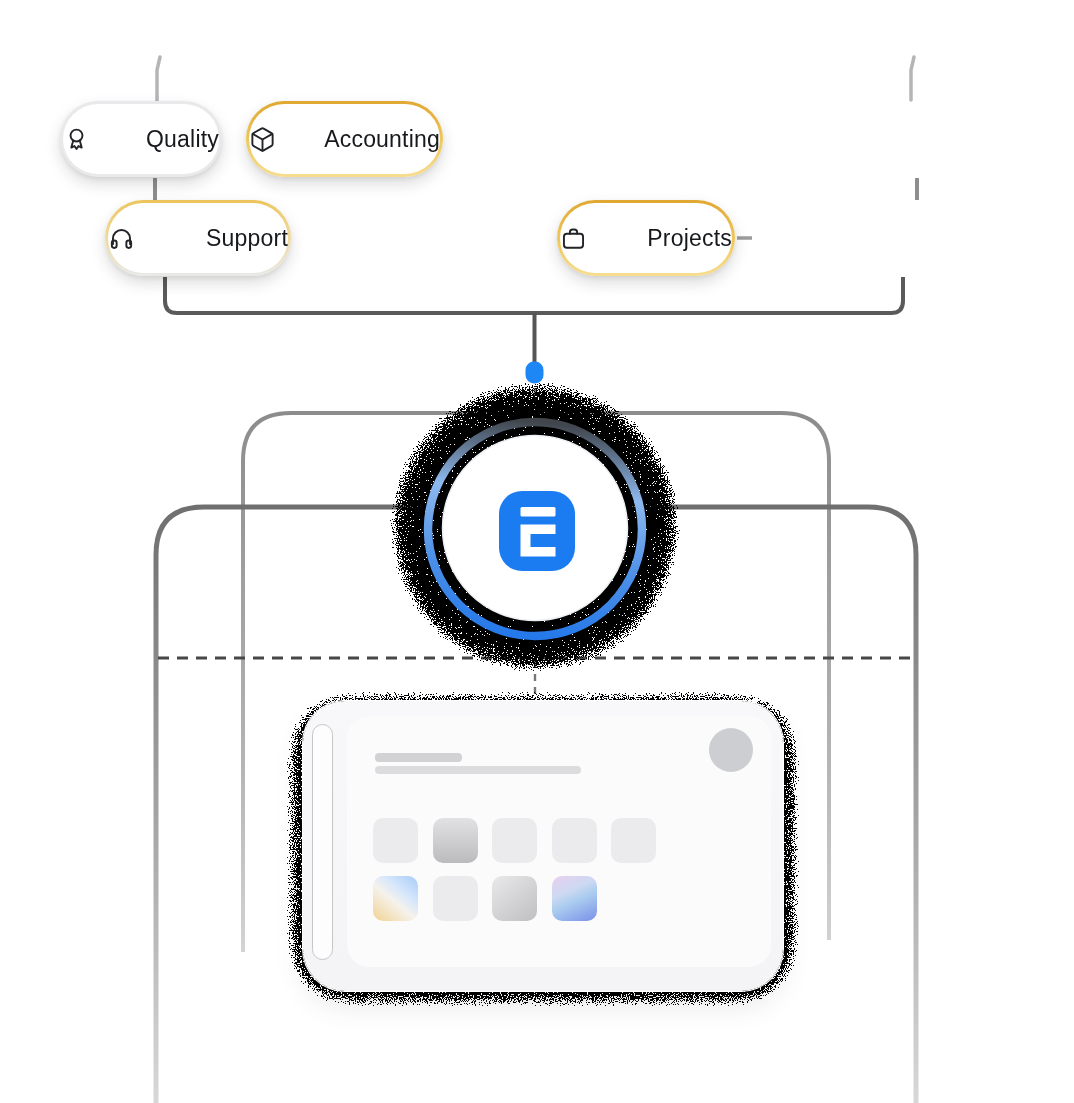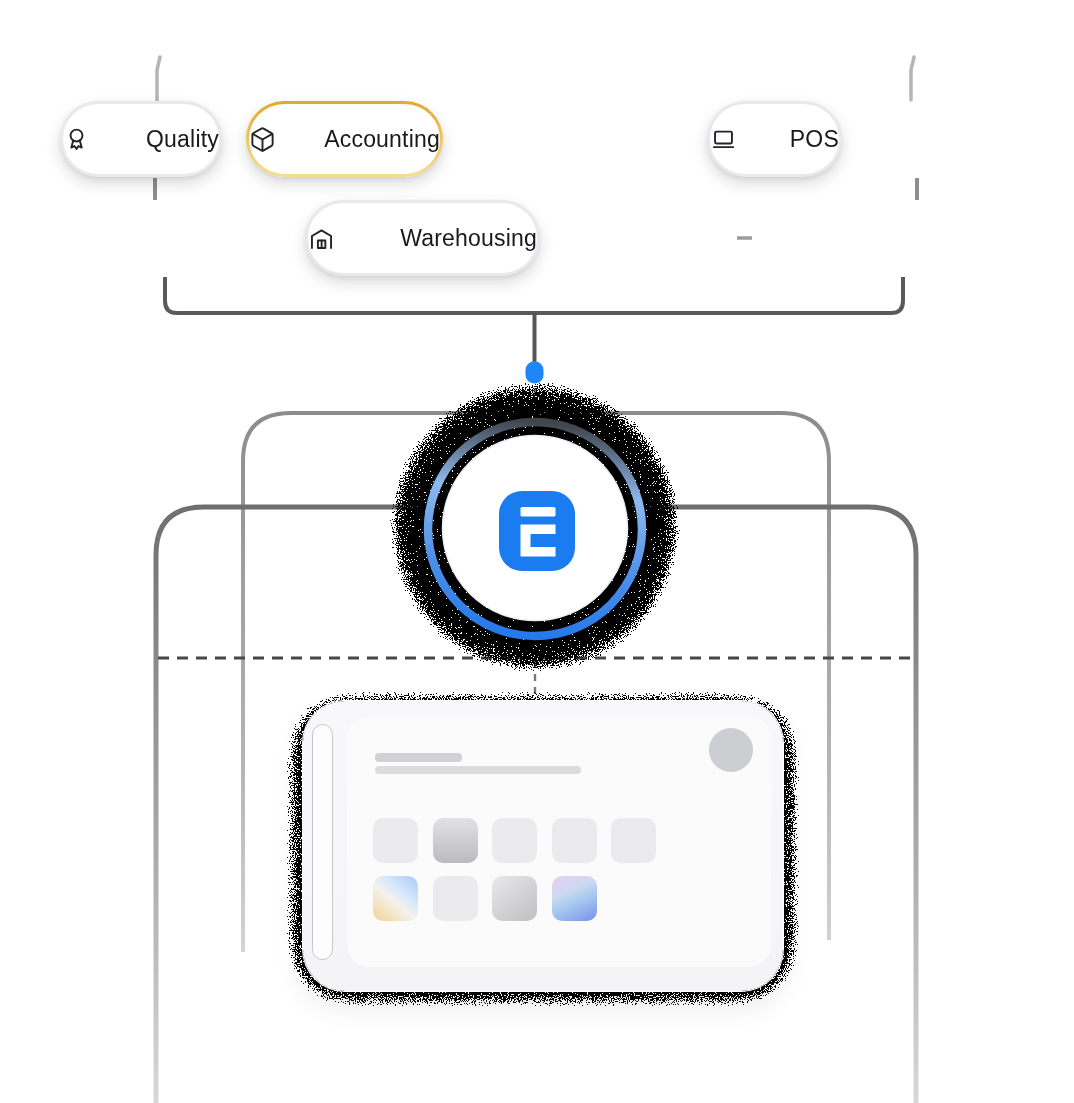--- a/index.html
+++ b/index.html
@@ -119,43 +119,43 @@
       <svg class="icon" width="27" height="27" viewBox="0 0 24 24">
         <path d="M21 16V8a2 2 0 0 0-1-1.73l-7-4a2 2 0 0 0-2 0l-7 4A2 2 0 0 0 3 8v8a2 2 0 0 0 1 1.73l7 4a2 2 0 0 0 2 0l7-4A2 2 0 0 0 21 16z"></path>
         <polyline points="3.27 6.96 12 12.01 20.73 6.96"></polyline>
         <line x1="12" y1="22.08" x2="12" y2="12"></line>
       </svg>
       <span class="pill-label">Accounting</span>
     </span>
   </div>
 
 
-  <div class="pill gray" style="left:707px;top:101px;width:135px">
+
+
+  <div class="pill gold-fade" style="left:105px;top:200px;width:186px">
     <span class="pill-inner">
       <svg class="icon" width="27" height="27" viewBox="0 0 24 24">
-        <rect x="4.5" y="5" width="15" height="10.5" rx="1.2"></rect>
-        <line x1="3.4" y1="18.8" x2="20.6" y2="18.8"></line>
+        <path d="M4.4 17V12a7.6 7.6 0 0 1 15.2 0v5"></path>
+        <rect x="3.4" y="13.8" width="4.3" height="6.6" rx="2.1"></rect>
+        <rect x="16.3" y="13.8" width="4.3" height="6.6" rx="2.1"></rect>
       </svg>
-      <span class="pill-label">POS</span>
+      <span class="pill-label">Support</span>
     </span>
   </div>
 
 
-
-  <div class="pill gray" style="left:305px;top:200px;width:235px">
+  <div class="pill gold" style="left:557px;top:200px;width:178px">
     <span class="pill-inner">
       <svg class="icon" width="27" height="27" viewBox="0 0 24 24">
-        <path d="M3.5 20.5V9.8L12 4.8l8.5 5v10.7"></path>
-        <rect x="8.8" y="13.8" width="6.6" height="6.7"></rect>
-        <line x1="12.1" y1="13.8" x2="12.1" y2="20.5"></line>
+        <rect x="3.5" y="7.8" width="17" height="12.4" rx="2.6"></rect>
+        <path d="M8.8 7.8V6.4A2.4 2.4 0 0 1 11.2 4h1.6a2.4 2.4 0 0 1 2.4 2.4v1.4"></path>
       </svg>
-      <span class="pill-label">Warehousing</span>
+      <span class="pill-label">Projects</span>
     </span>
   </div>
-
 
 
   <div class="dash-card">
     <div class="dash-scrollbar"></div>
     <div class="dash-panel">
       <div class="dash-avatar"></div>
       <div class="dash-bar1"></div>
       <div class="dash-bar2"></div>
 
       <div class="sq" style="left:26px;top:102px"></div>

